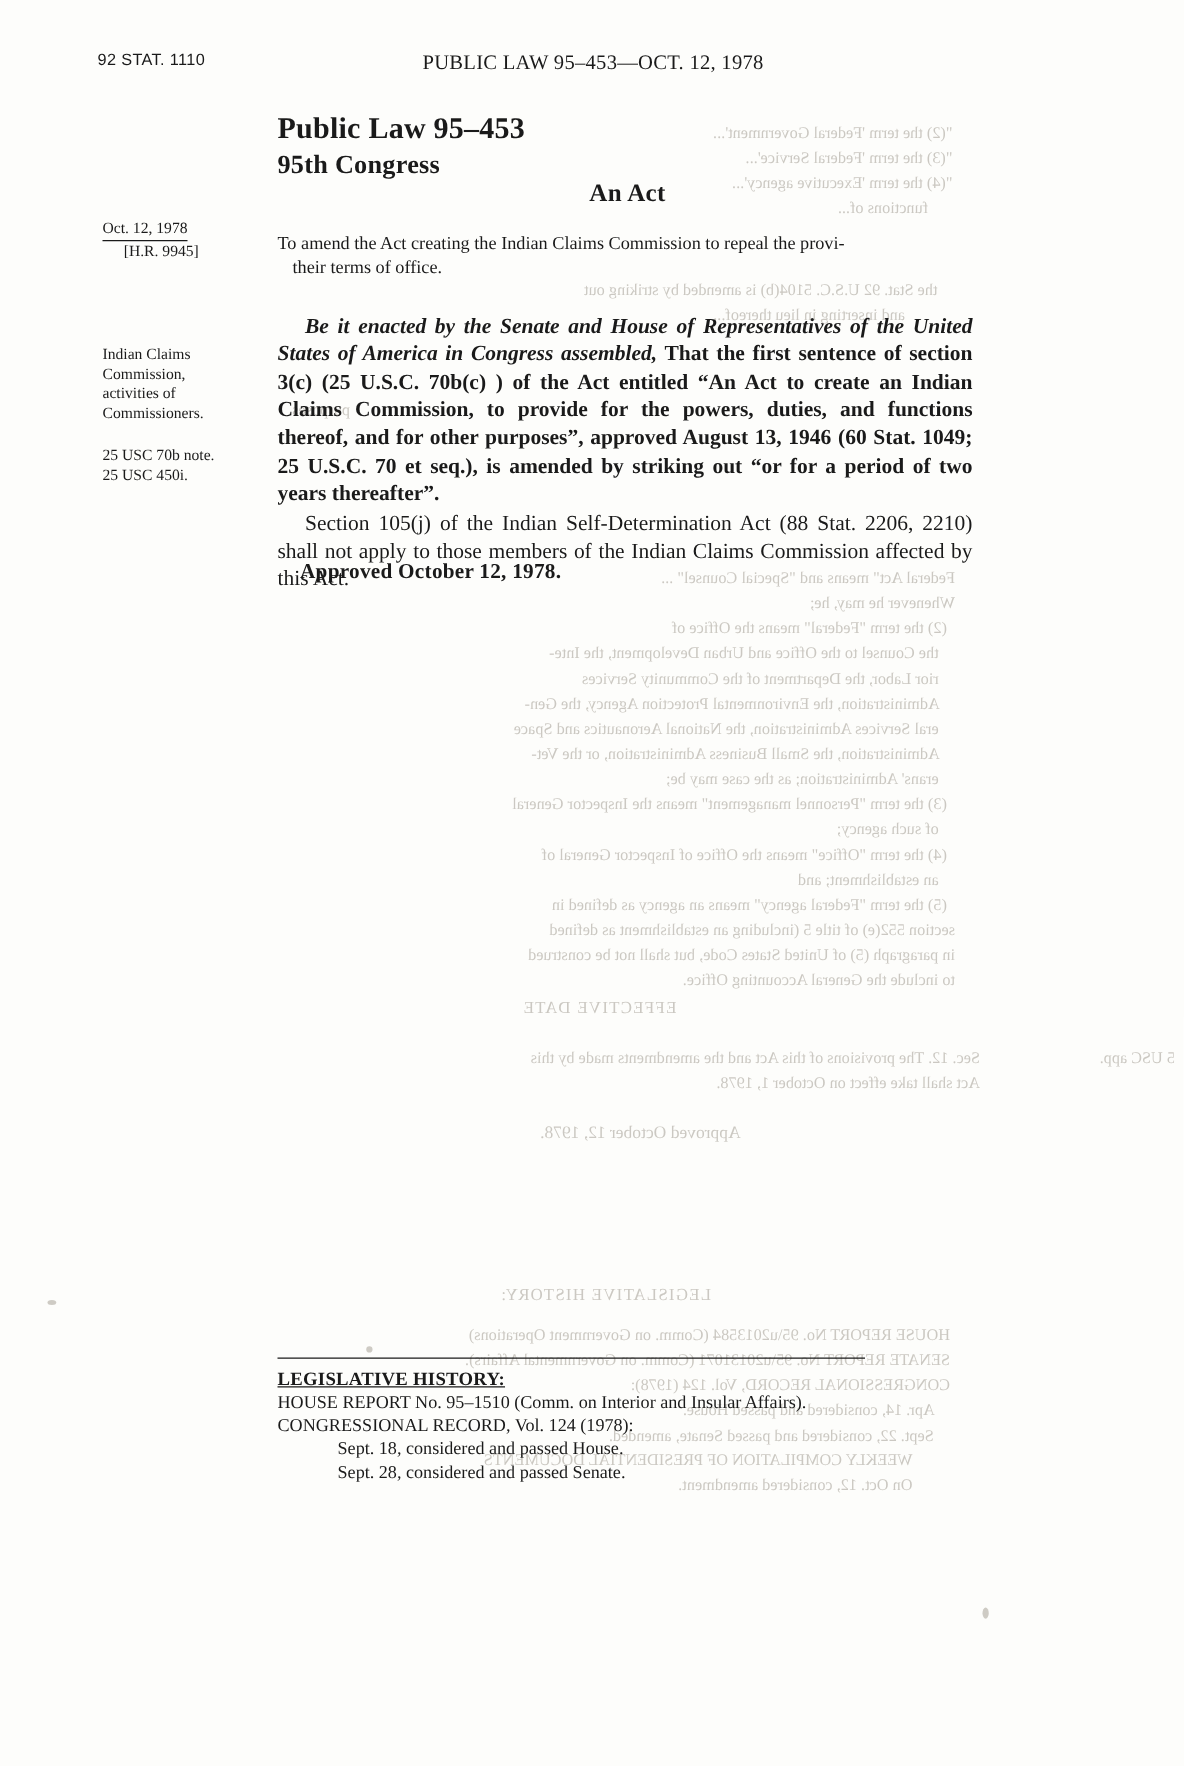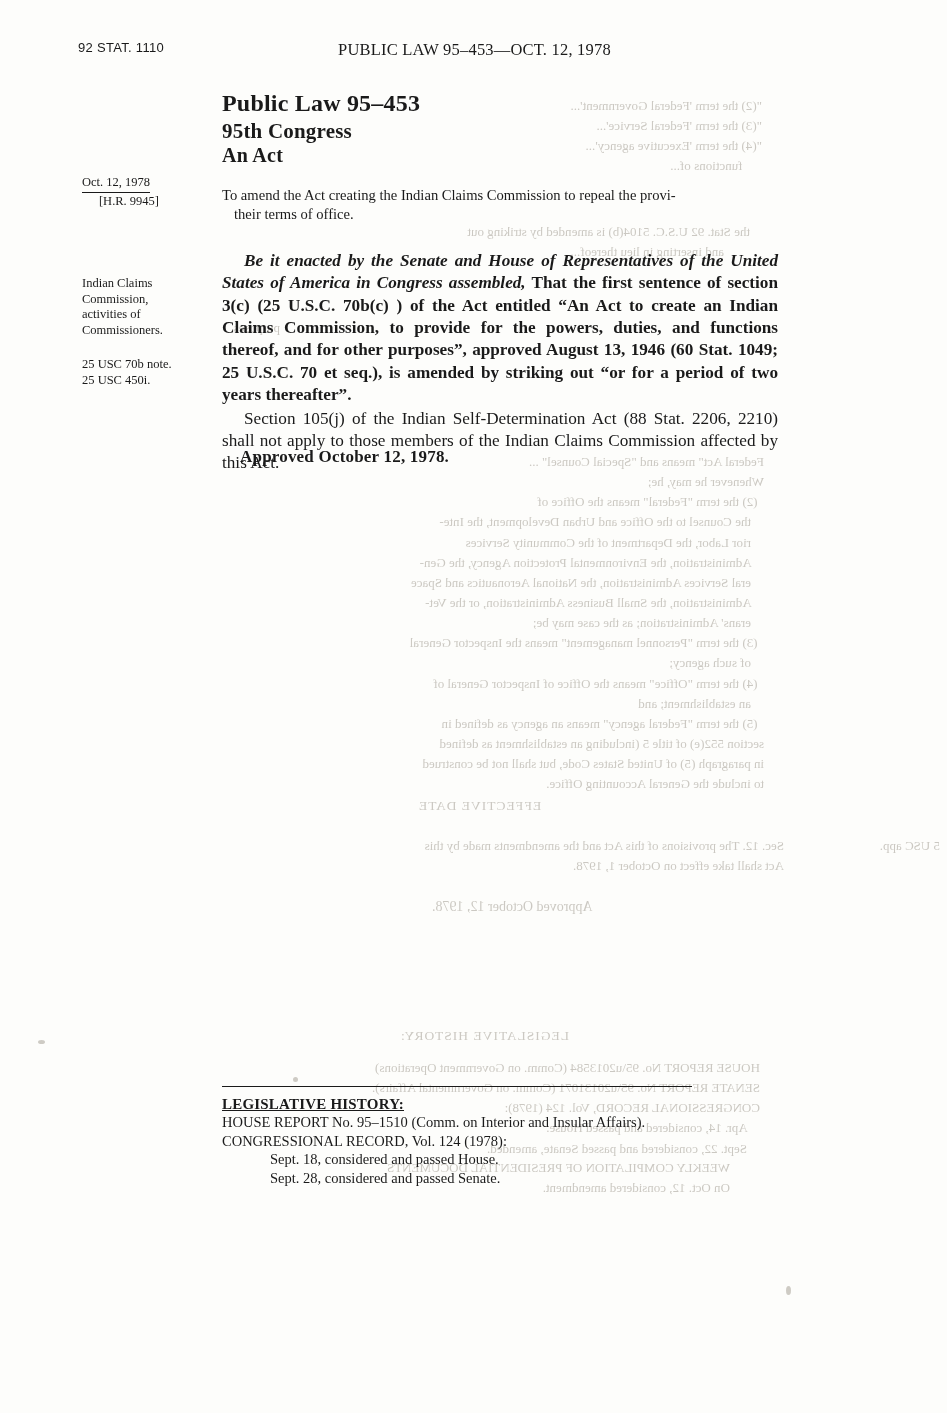--- a/index.html
+++ b/index.html
@@ -63,20 +63,21 @@
     font-size: 21px;
     font-weight: bold;
     letter-spacing: 0.2px;
     line-height: 1.25;
   }
   .anact {
     position: absolute;
     top: 144px;
     left: 222px;
     width: 560px;
+    text-align: center;
     font-size: 20px;
     font-weight: bold;
     letter-spacing: 0.3px;
   }
 
   
   .marginnote {
     position: absolute;
     left: 82px;
     width: 132px;

